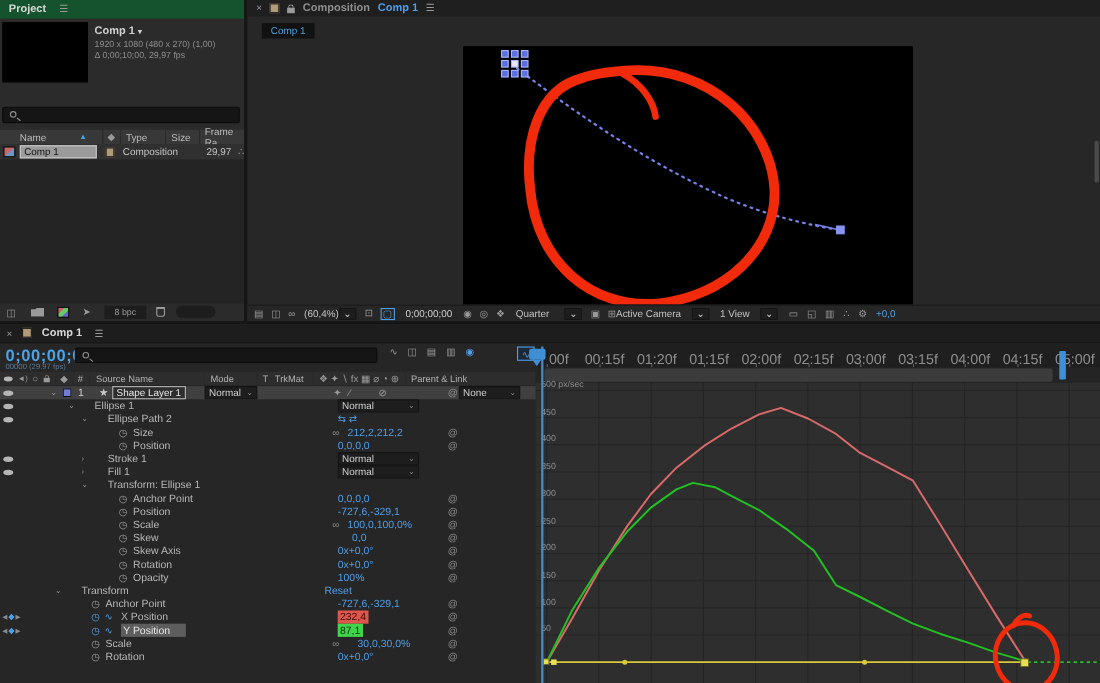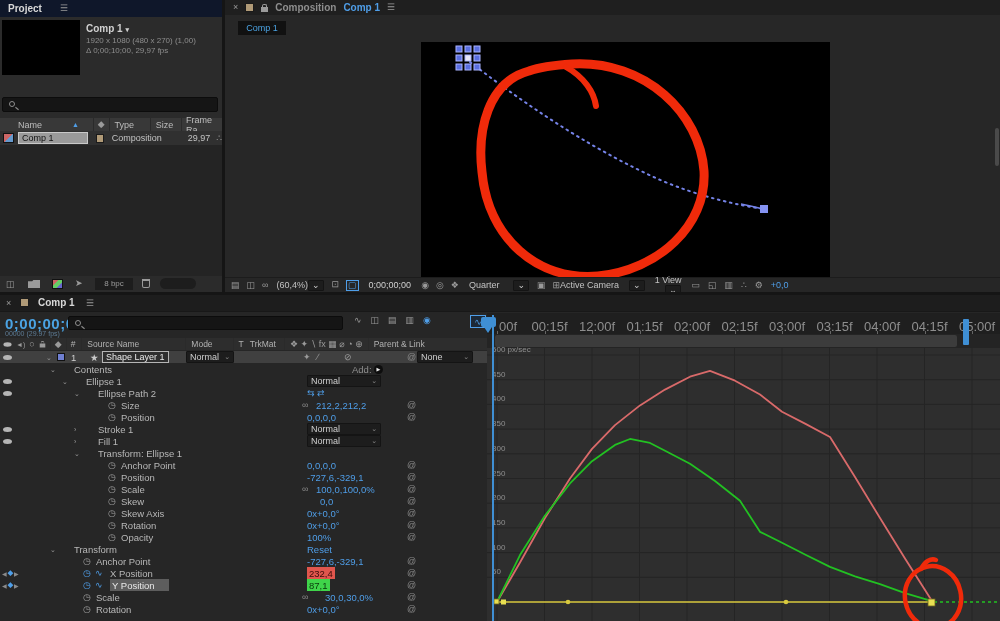--- a/index.html
+++ b/index.html
@@ -13,21 +13,21 @@
   .ic { color:#9a9a9a; font-size:9px; line-height:1; }
   .dd { background:#1d1d1d; border:1px solid #141414; color:#cfcfcf; font-size:9px; padding:0 3px; display:flex; align-items:center; justify-content:space-between; height:11px; border-radius:1px; }
   .dd .cv { color:#8a8a8a; font-size:7px; margin-left:3px; }
   
   #project { left:0; top:0; width:222px; height:292px; background:#2b2b2b; }
   #comp-panel { left:225px; top:0; width:775px; height:292px; background:#272727; }
   .vdiv { left:222px; top:0; width:3px; height:292px; background:#151515; }
   .hdiv { left:0; top:292px; width:1000px; height:3px; background:#151515; }
   #timeline { left:0; top:295px; width:1000px; height:326px; background:#262626; }
   
-  .p-head { left:0; top:0; width:222px; height:17px; background:#0f172a; display:flex; align-items:center; padding-left:8px; gap:18px; }
+  .p-head { left:0; top:0; width:222px; height:17px; background:#14532d; display:flex; align-items:center; padding-left:8px; gap:12px; }
   .p-thumb { left:2px; top:20px; width:78px; height:55px; background:#000; }
   .search { background:#151515; border:1px solid #0c0c0c; border-radius:2px; }
   .mag { position:absolute; width:6px; height:6px; border:1px solid #8e8e8e; border-radius:50%; }
   .mag::after { content:""; position:absolute; left:5px; top:6px; width:4px; height:1px; background:#8e8e8e; transform:rotate(38deg); }
   .grid-head { background:#383838; color:#bdbdbd; font-size:9px; display:flex; align-items:center; }
   .cell-div { width:1px; height:100%; background:#2a2a2a; }
   .swatch { width:9px; height:9px; background:#b09a77; border:1px solid #1a1a1a; display:inline-block; }
   .namebox { background:#9a9a9a; color:#111; border:1px solid #c9c9c9; padding:0 3px; font-size:9px; }
   
   .tab-row { left:0; top:0; width:1000px; height:17px; background:#1d1d1d; border-bottom:1px solid #181818; }
@@ -178,21 +178,21 @@
           <span class="dd cv" style="margin-left:14px;">⌄</span>
         </span>
       <span id="ct-res" style="display:flex; gap:7px; margin-left:8px;">
           <span class="ic">▣</span>
           <span class="ic">⊞</span>
         </span>
       <span style="display:flex; align-items:center;">
           <span>Active Camera</span>
           <span class="dd cv" style="margin-left:10px;">⌄</span>
         </span>
-      <span style="margin-left:10px; display:flex; align-items:center;flex-direction:column;">
+      <span style="margin-left:10px; display:flex; align-items:center;">
           <span>1 View</span>
           <span class="dd cv" style="margin-left:10px;">⌄</span>
         </span>
       <span id="ct-right" style="display:flex; gap:8px; margin-left:10px;">
           <span class="ic">▭</span>
           <span class="ic">◱</span>
           <span class="ic">▥</span>
           <span class="ic">∴</span>
           <span class="ic">⚙</span>
         </span>
@@ -267,28 +267,20 @@
           </span>
         <span class="ri ic" style="left:303px;">✦</span>
         <span class="ri ic" style="left:317px;">∕</span>
         <span class="ri ic" style="left:344px;">⊘</span>
         <span class="ri pw" style="left:407px;">@</span>
         <span class="ri dd" style="left:417px; width:56px;">
             <span>None</span>
             <span class="cv">⌄</span>
           </span>
       </div>
-    <div class="tl-row">
-          <span class="ri ic" style="left: 50px; font-size: 7px;">⌄</span>
-          <span class="ri " style="left: 74px;">Contents</span>
-          <span class="ri dim" style="left: 352px;">Add:</span>
-          <span class="ri " style="left: 374px;">
-            <span style="width: 9px; height: 9px; background: rgb(13, 13, 13); border-radius: 50%; color: rgb(232, 232, 232); font-size: 5px; display: inline-flex; align-items: center; justify-content: center;">▶</span>
-          </span>
-        </div>
         <div class="tl-row">
           <span class="ri " style="left: 3px;">
             <span class="eye"></span>
           </span>
           <span class="ri ic" style="left: 62px; font-size: 7px;">⌄</span>
           <span class="ri " style="left: 86px;">Ellipse 1</span>
           <span class="ri dd" style="left: 307px; width: 74px;">
             <span>Normal</span>
             <span class="cv">⌄</span>
           </span>
@@ -379,21 +371,21 @@
         </div>
         <div class="tl-row">
           <span class="ri sw" style="left: 108px;">◷</span>
           <span class="ri " style="left: 121px;">Opacity</span>
           <span class="ri v-blue" style="left: 307px;">100%</span>
           <span class="ri pw" style="left: 407px;">@</span>
         </div>
         <div class="tl-row">
           <span class="ri ic" style="left: 50px; font-size: 7px;">⌄</span>
           <span class="ri " style="left: 74px;">Transform</span>
-          <span class="ri v-blue" style="left: 307px;">Reset</span>
+          <span class="ri v-blue" style="left: 295px;">Reset</span>
         </div>
         <div class="tl-row">
           <span class="ri sw" style="left: 83px;">◷</span>
           <span class="ri " style="left: 96px;">Anchor Point</span>
           <span class="ri v-blue" style="left: 307px;">-727,6,-329,1</span>
           <span class="ri pw" style="left: 407px;">@</span>
         </div>
         <div class="tl-row">
           <span class="ri kf-nav" style="left: 2px;">◀ <b>◆</b> ▶</span>
           <span class="ri sw on" style="left: 83px;">◷</span>
@@ -423,21 +415,21 @@
           <span class="ri v-blue" style="left: 307px;">0x+0,0°</span>
           <span class="ri pw" style="left: 407px;">@</span>
         </div>
       </div>
 
     <div id="ruler" class="abs">
         <span class="tick-lab" style="left: 12px;">00f</span>
         <span class="tick" style="left: 10px;"></span>
         <span class="tick-lab" style="left: 44.5px;">00:15f</span>
         <span class="tick" style="left: 57.5px;"></span>
-        <span class="tick-lab" style="left: 92px;">12:00f</span>
+        <span class="tick-lab" style="left: 92px;">01:20f</span>
         <span class="tick" style="left: 105px;"></span>
         <span class="tick-lab" style="left: 139.5px;">01:15f</span>
         <span class="tick" style="left: 152.5px;"></span>
         <span class="tick-lab" style="left: 187px;">02:00f</span>
         <span class="tick" style="left: 200px;"></span>
         <span class="tick-lab" style="left: 234.5px;">02:15f</span>
         <span class="tick" style="left: 247.5px;"></span>
         <span class="tick-lab" style="left: 282px;">03:00f</span>
         <span class="tick" style="left: 295px;"></span>
         <span class="tick-lab" style="left: 329.5px;">03:15f</span>

